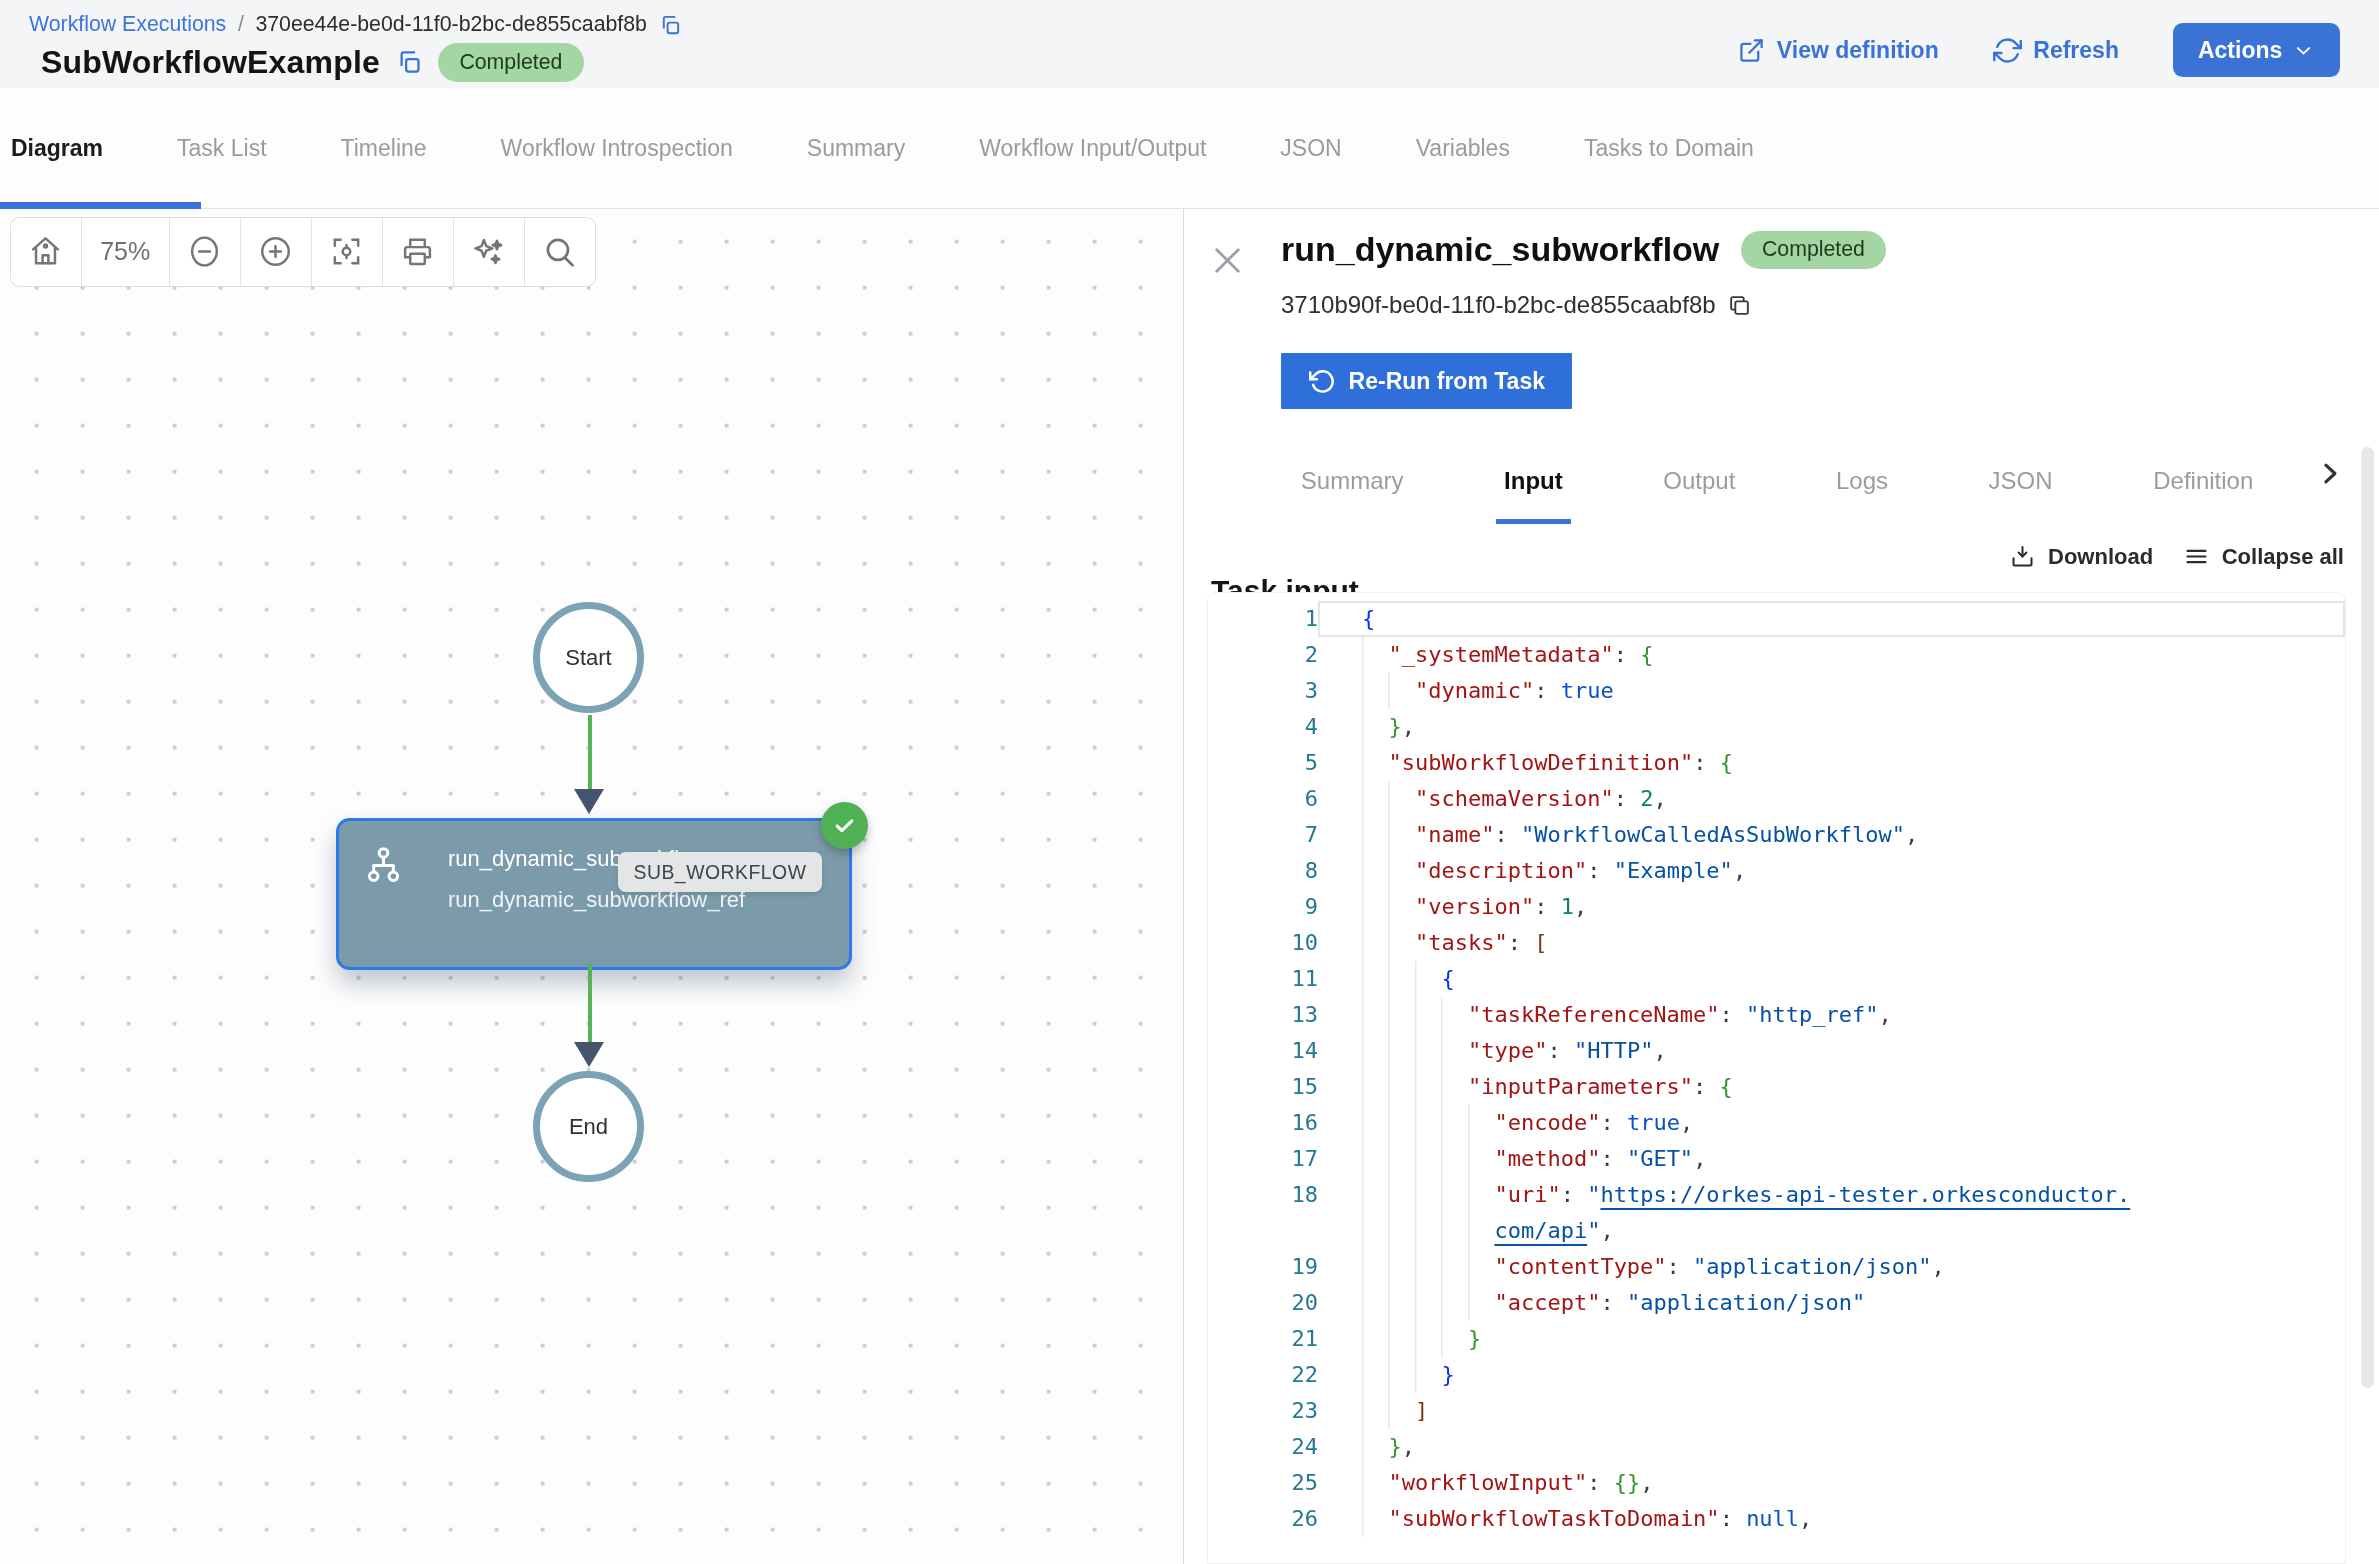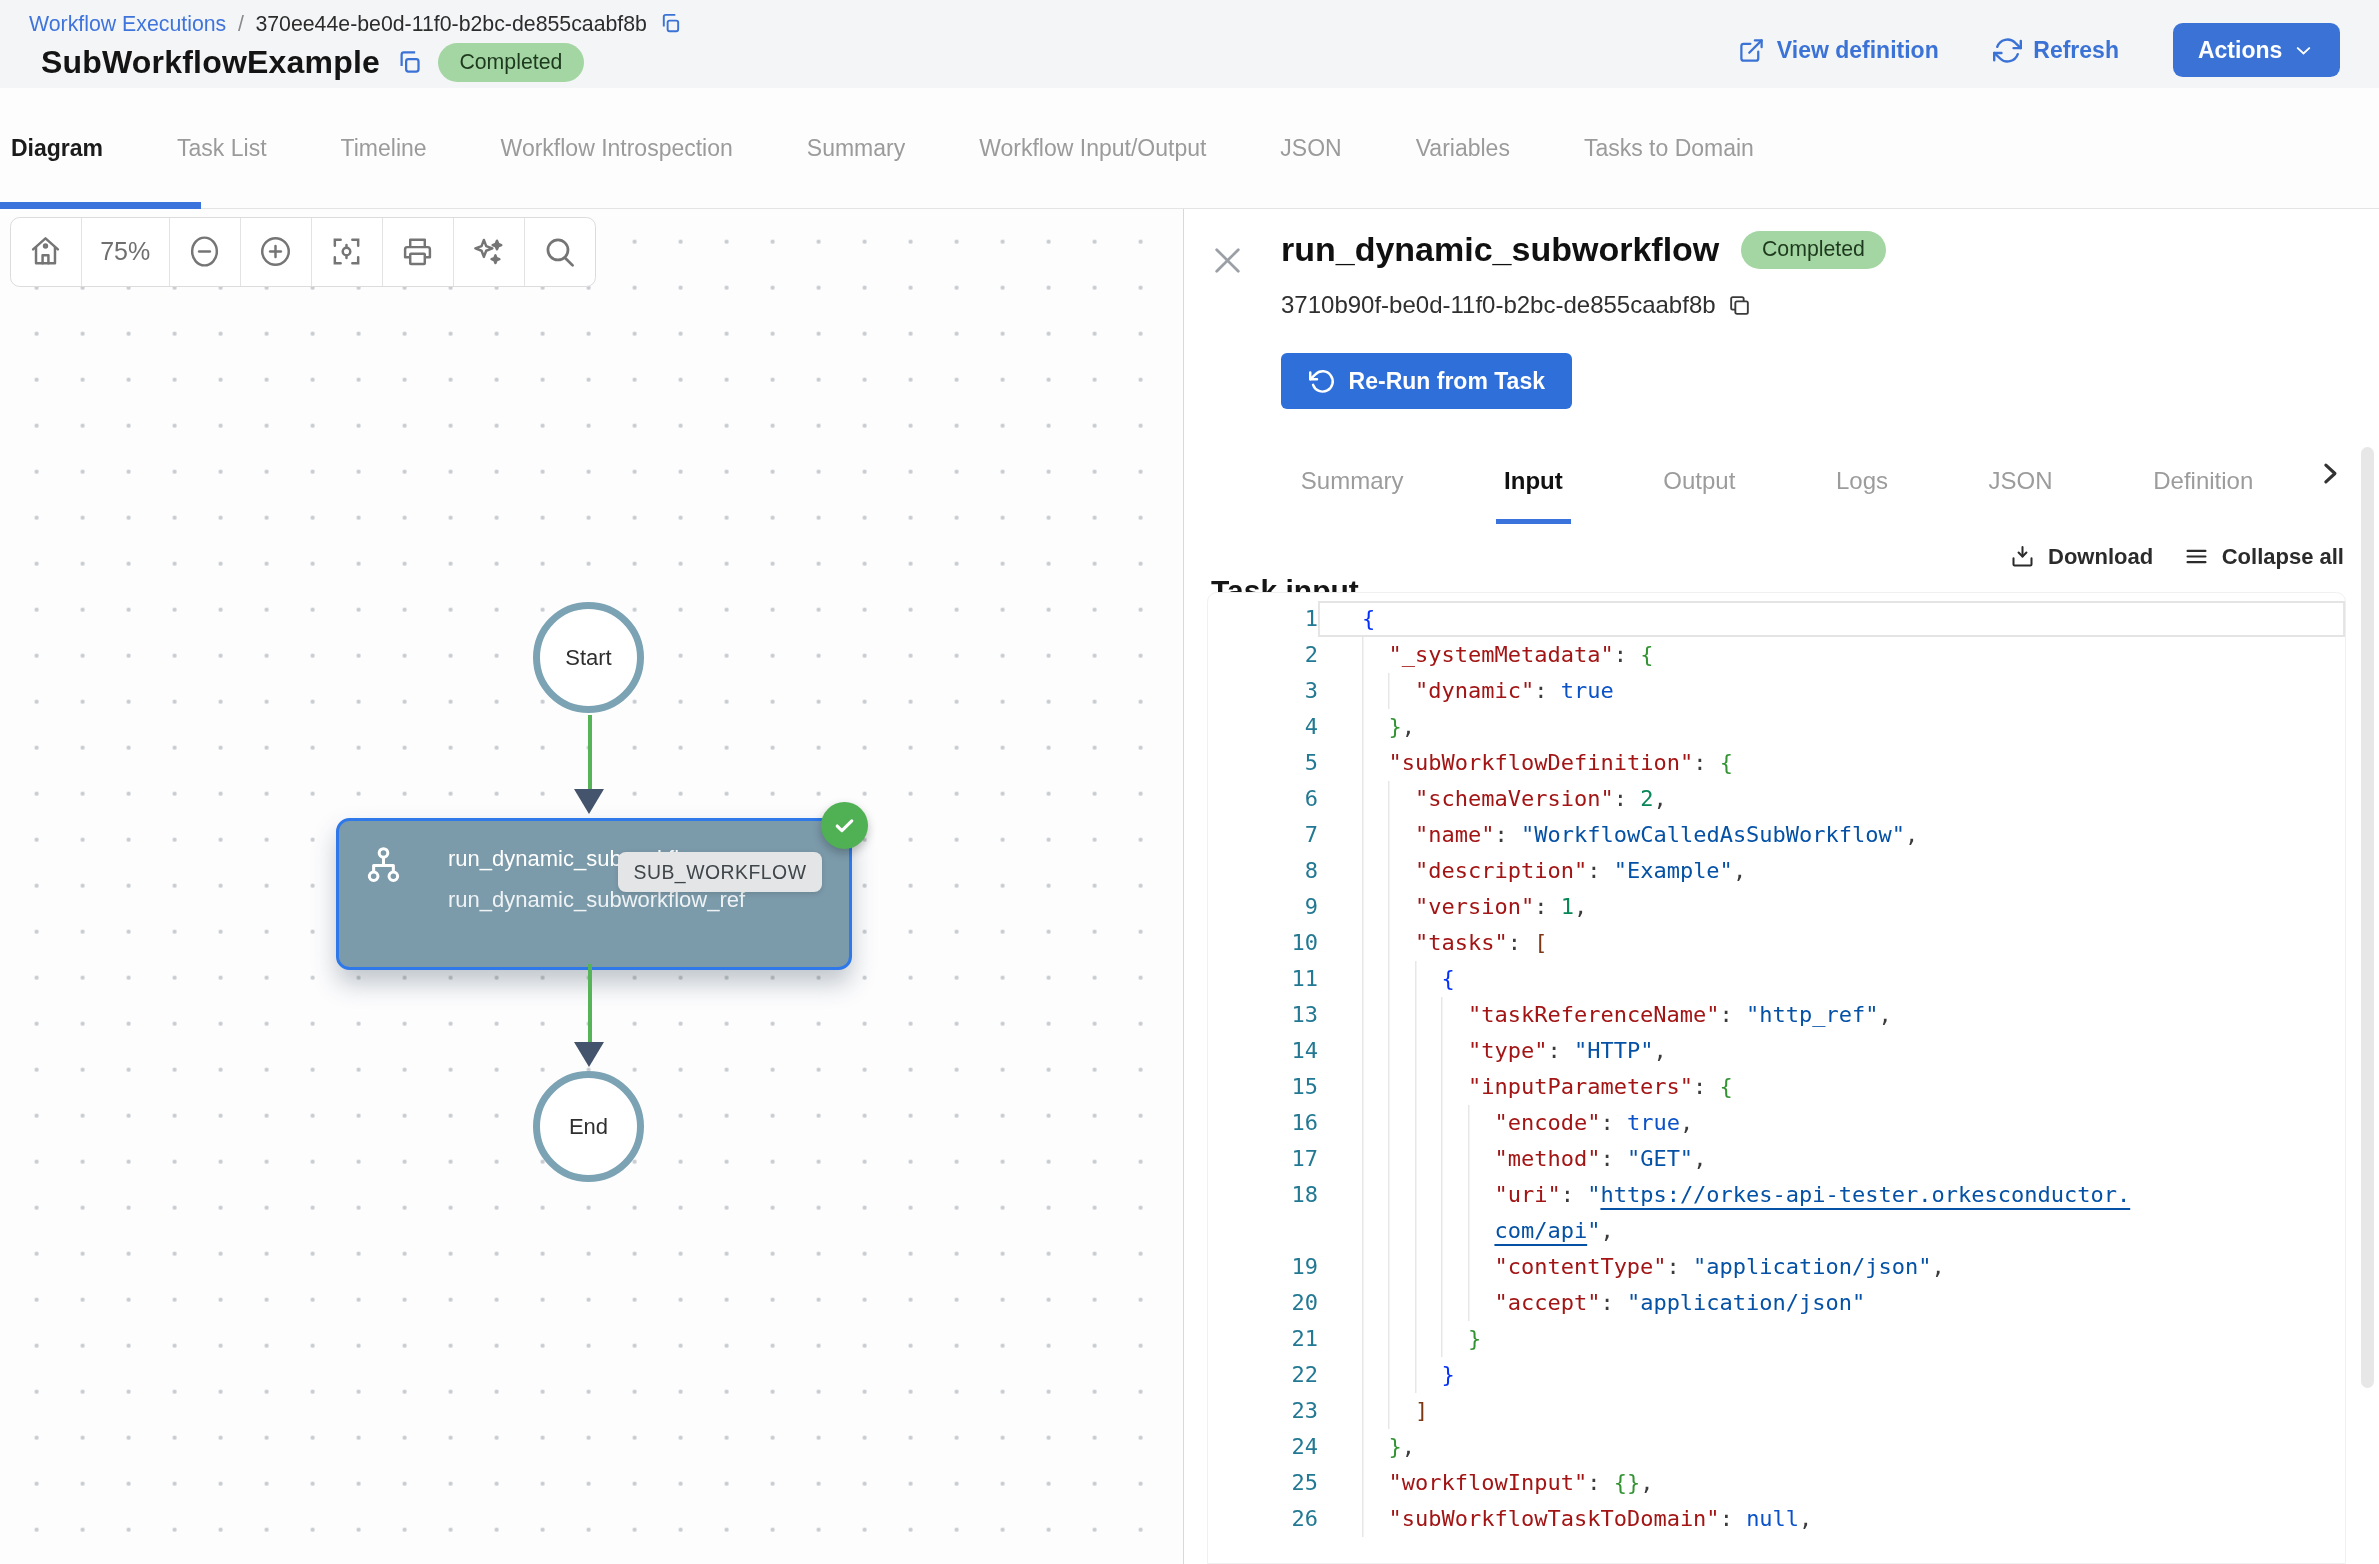--- a/index.html
+++ b/index.html
@@ -4,21 +4,21 @@
 <style>
   html,body{margin:0;padding:0;}
   body{
     width:2379px;height:1564px;position:relative;overflow:hidden;
     font-family:"Liberation Sans",sans-serif;background:#fff;color:#222;
     -webkit-font-smoothing:antialiased;
   }
   svg{display:block}
   
   .hdr{position:absolute;left:0;top:0;width:100%;height:88px;background:#f4f5f6;}
-  .crumb{position:absolute;left:29px;top:11.6px;font-size:21.3px;display:flex;align-items:flex-start;gap:11.6px;}
+  .crumb{position:absolute;left:29px;top:11.6px;font-size:21.3px;display:flex;align-items:flex-end;gap:11.6px;}
   .crumb .lnk{color:#3f74dc;cursor:pointer;}
   .crumb .sep{color:#8a8a8a;}
   .crumb .id{color:#2c2c2c;}
   .titlerow{position:absolute;left:29px;top:43px;display:flex;align-items:center;gap:15.5px;}
   .title{font-size:32px;font-weight:700;color:#141414;letter-spacing:0.2px;margin-left:12px;}
   .badge{background:#a4d6a3;color:#1e3a1e;font-size:21.3px;padding:6.8px 21.3px;border-radius:969px;font-weight:500;}
   .hdr-actions{position:absolute;right:39px;top:23px;display:flex;align-items:center;gap:54px;height:54px;}
   .hbtn{display:flex;align-items:center;gap:11.6px;color:#3b72d6;font-size:23px;font-weight:600;cursor:pointer;}
   .actions-btn{background:#3b72d6;color:#fff;font-size:23px;font-weight:700;border:none;border-radius:9.7px;
     padding:13.6px 25px;display:flex;align-items:center;gap:9.7px;cursor:pointer;}
@@ -49,21 +49,21 @@
   .task-node .nicon{position:absolute;left:23px;top:23px;}
   .check-badge{position:absolute;right:-19.4px;top:-19.4px;width:47px;height:47px;border-radius:50%;background:#4fb054;
     display:flex;align-items:center;justify-content:center;box-shadow:0 3.9px 9.7px rgba(0,0,0,.25);}
   
   .panel{position:absolute;left:1183px;top:209px;right:0;bottom:0;background:#fff;border-left:1px solid #d9d9d9;}
   .close-x{position:absolute;left:25px;top:33px;color:#9aa0a6;cursor:pointer;}
   .ptitle-row{position:absolute;left:97px;top:21.3px;display:flex;align-items:center;gap:21.3px;}
   .ptitle{font-size:34px;font-weight:700;color:#101010;}
   .pid-row{position:absolute;left:97px;top:82px;display:flex;align-items:center;gap:11.6px;font-size:24px;color:#2f2f2f;}
   .rerun{position:absolute;left:97px;top:144px;background:#2f6fd9;border:none;color:#fff;font-size:23px;font-weight:700;
-    border-radius:6px;height:56px;padding:0 27px;display:flex;align-items:center;gap:13.6px;cursor:pointer;}
+    border-radius:1px;height:56px;padding:0 27px;display:flex;align-items:center;gap:13.6px;cursor:pointer;}
   .ptabs{position:absolute;left:109px;top:233px;right:87px;height:82px;display:flex;gap:85px;align-items:stretch;}
   .ptabs .tab{font-size:24px;color:#9c9c9c;display:flex;align-items:center;cursor:pointer;border-bottom:5.8px solid transparent;padding:0 7.8px;white-space:nowrap;}
   .ptabs .tab.active{color:#111;font-weight:700;border-bottom-color:#3b73dd;}
   .ptabs .tab:last-child{max-width:146px;overflow:hidden;}
   .ptab-chevron{position:absolute;right:35px;top:250px;cursor:pointer;}
   .sect-title{position:absolute;left:27px;top:326px;font-size:30px;font-weight:700;color:#161616;margin-top:39px;}
   .sect-actions{position:absolute;right:35px;top:334px;display:flex;gap:30px;}
   .sbtn{display:flex;align-items:center;gap:11.6px;font-size:22px;color:#2b2b2b;font-weight:600;cursor:pointer;}
   .code-card{position:absolute;left:23px;top:383px;right:33px;bottom:0;background:#fff;border:1px solid #f0f0f0;
     border-radius:9.7px 9.7px 0 0;overflow:hidden;}

